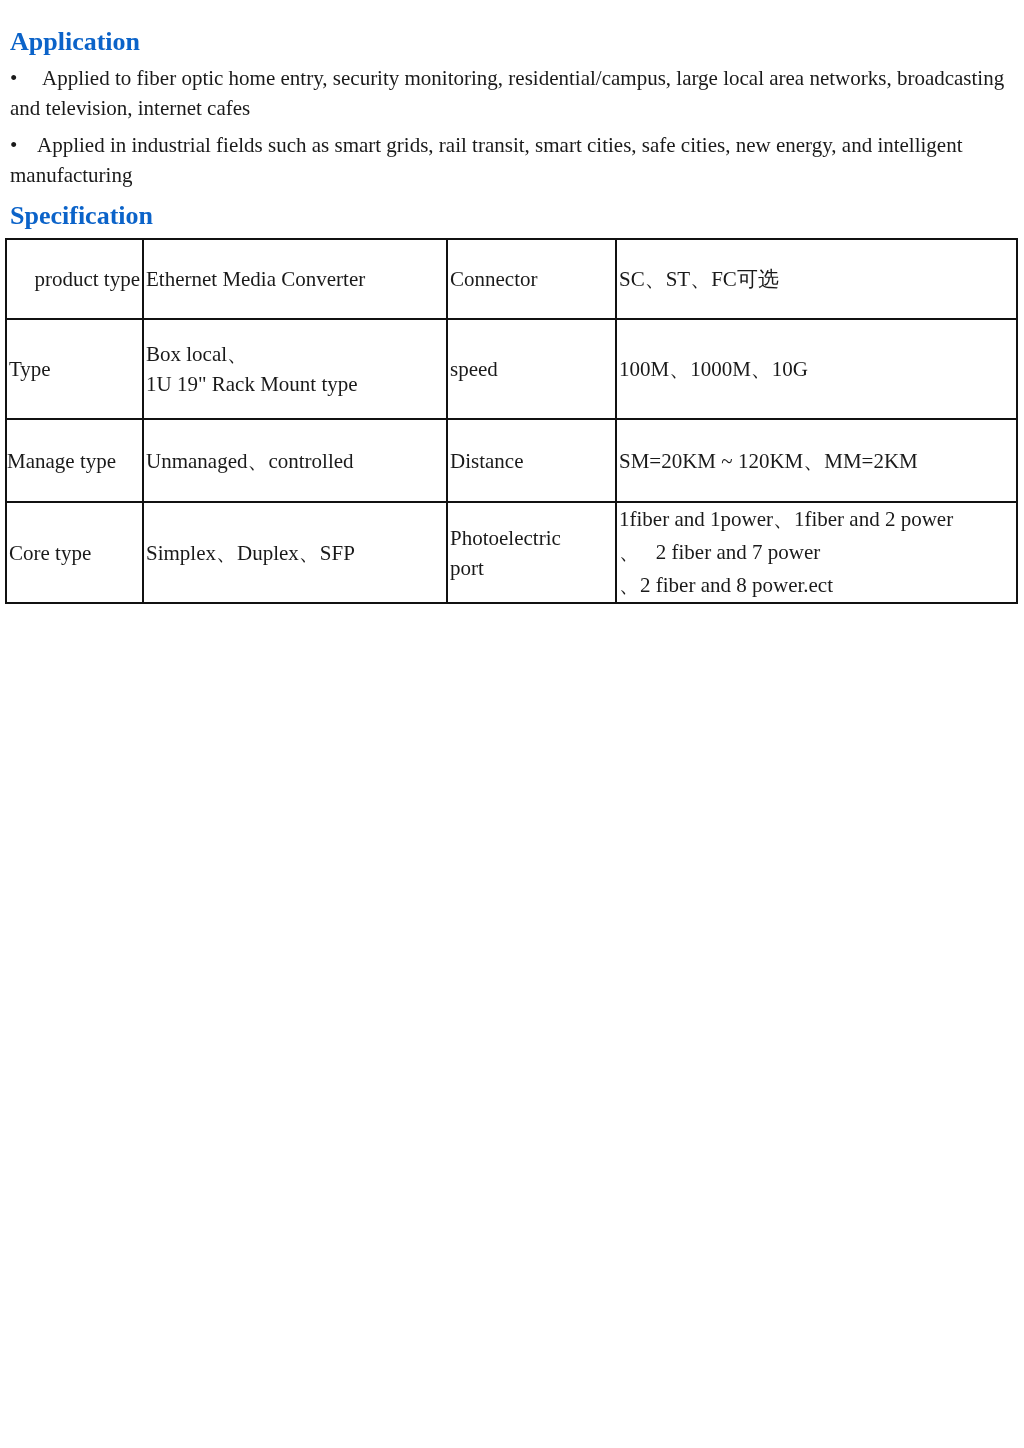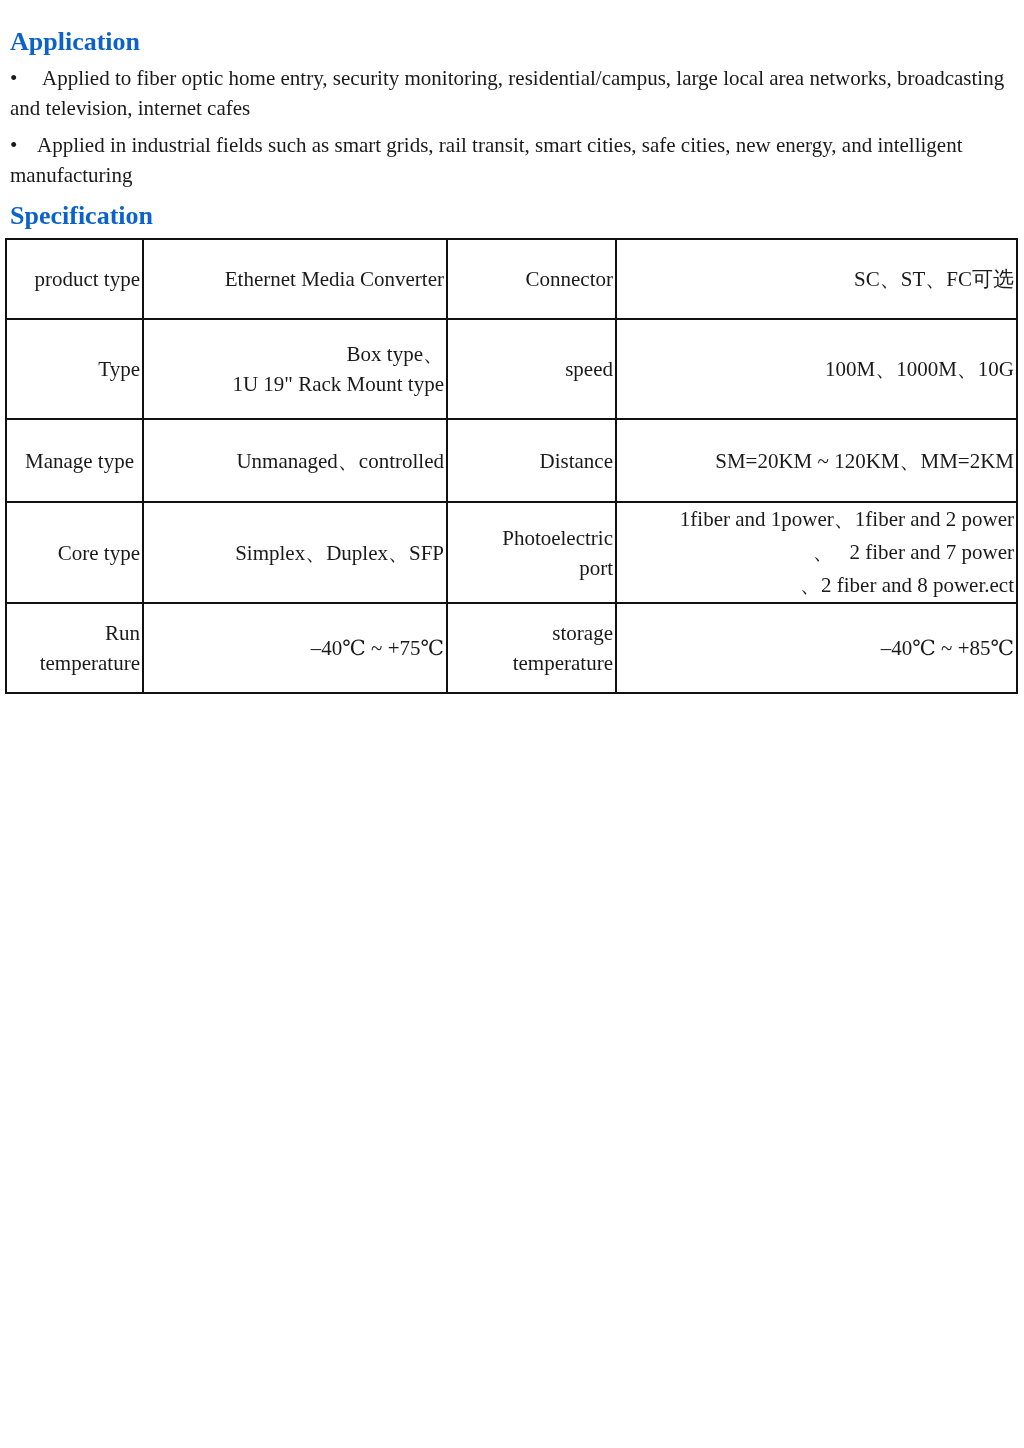--- a/index.html
+++ b/index.html
@@ -26,21 +26,21 @@
   #bp1 .bullet-dot { width: 32px; }
   #bp2 .bullet-dot { width: 27px; }
 
   table.spec {
     position: absolute; left: 5px; top: 238px;
     border-collapse: collapse; width: 1013px;
     font-size: 21px; line-height: 30px;
   }
   table.spec td {
     border: 2px solid #111;
-    text-align: right; vertical-align: middle;
+    text-align: left; vertical-align: middle;
     padding: 0 2px;
   }
   col.c1 { width: 137px; }
   col.c2 { width: 304px; }
   col.c3 { width: 169px; }
   col.c4 { width: 401px; }
   tr.r1 { height: 80px; }
   tr.r2 { height: 100px; }
   tr.r3 { height: 83px; }
   tr.r4 { height: 101px; }
@@ -76,32 +76,32 @@
         </td>
       <td>
           <span class="cell-line">SC、ST、FC可选</span>
         </td>
     </tr>
     <tr class="r2">
       <td>
           <span class="cell-line">Type</span>
         </td>
       <td>
-        <span class="cell-line">Box type、</span>
+        <span class="cell-line">Box local、</span>
         <span class="cell-line">1U 19" Rack Mount type</span>
       </td>
       <td>
           <span class="cell-line">speed</span>
         </td>
       <td>
           <span class="cell-line">100M、1000M、10G</span>
         </td>
     </tr>
     <tr class="r3">
-      <td style="padding:8px;margin-top:48px;">
+      <td style="padding:0;margin-top:48px;">
           <span class="cell-line">Manage type</span>
         </td>
       <td>
           <span class="cell-line">Unmanaged、controlled</span>
         </td>
       <td>
           <span class="cell-line">Distance</span>
         </td>
       <td>
           <span class="cell-line">SM=20KM ~ 120KM、MM=2KM</span>
@@ -117,30 +117,14 @@
       <td>
         <span class="cell-line">Photoelectric</span>
         <span class="cell-line">port</span>
       </td>
       <td style="line-height:33px;">
         <span class="cell-line">1fiber and 1power、1fiber and 2 power</span>
         <span class="cell-line" style="white-space:pre;">、   2 fiber and 7 power</span>
         <span class="cell-line">、2 fiber and 8 power.ect</span>
       </td>
     </tr>
-    <tr class="r5">
-      <td>
-        <span class="cell-line">Run</span>
-        <span class="cell-line">temperature</span>
-      </td>
-      <td>
-          <span class="cell-line">–40℃ ~ +75℃</span>
-        </td>
-      <td>
-        <span class="cell-line">storage</span>
-        <span class="cell-line">temperature</span>
-      </td>
-      <td>
-          <span class="cell-line">–40℃ ~ +85℃</span>
-        </td>
-    </tr>
   </tbody>
 </table>
 
 </body></html>

